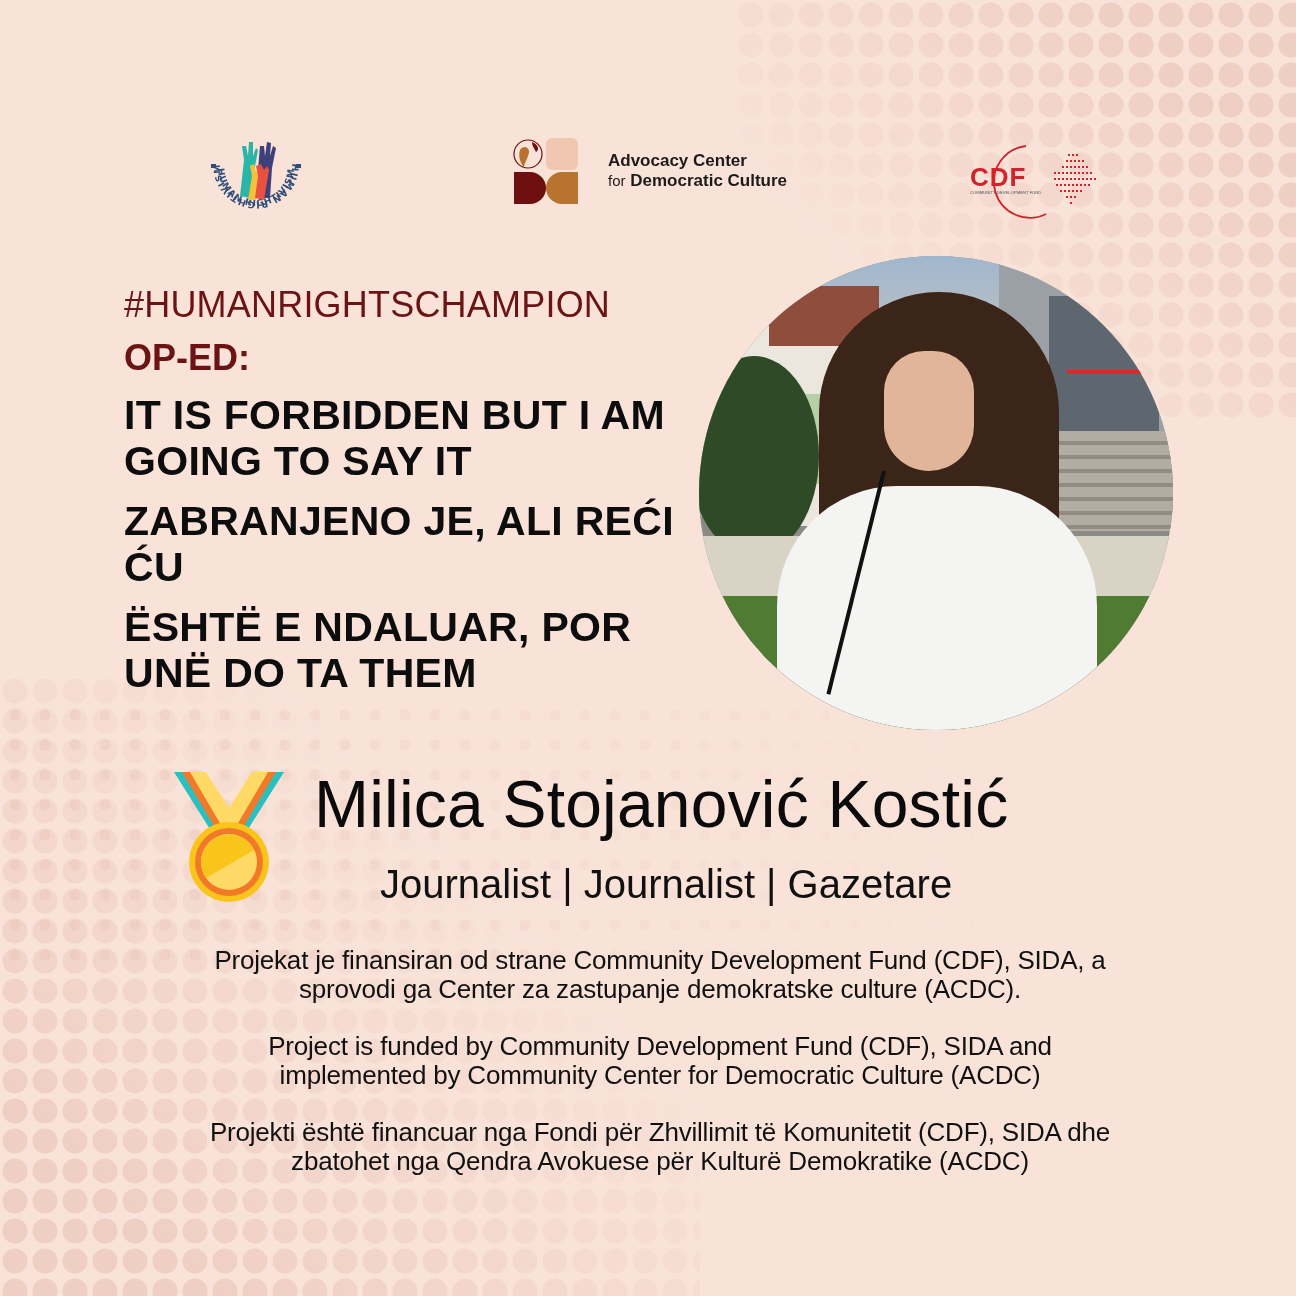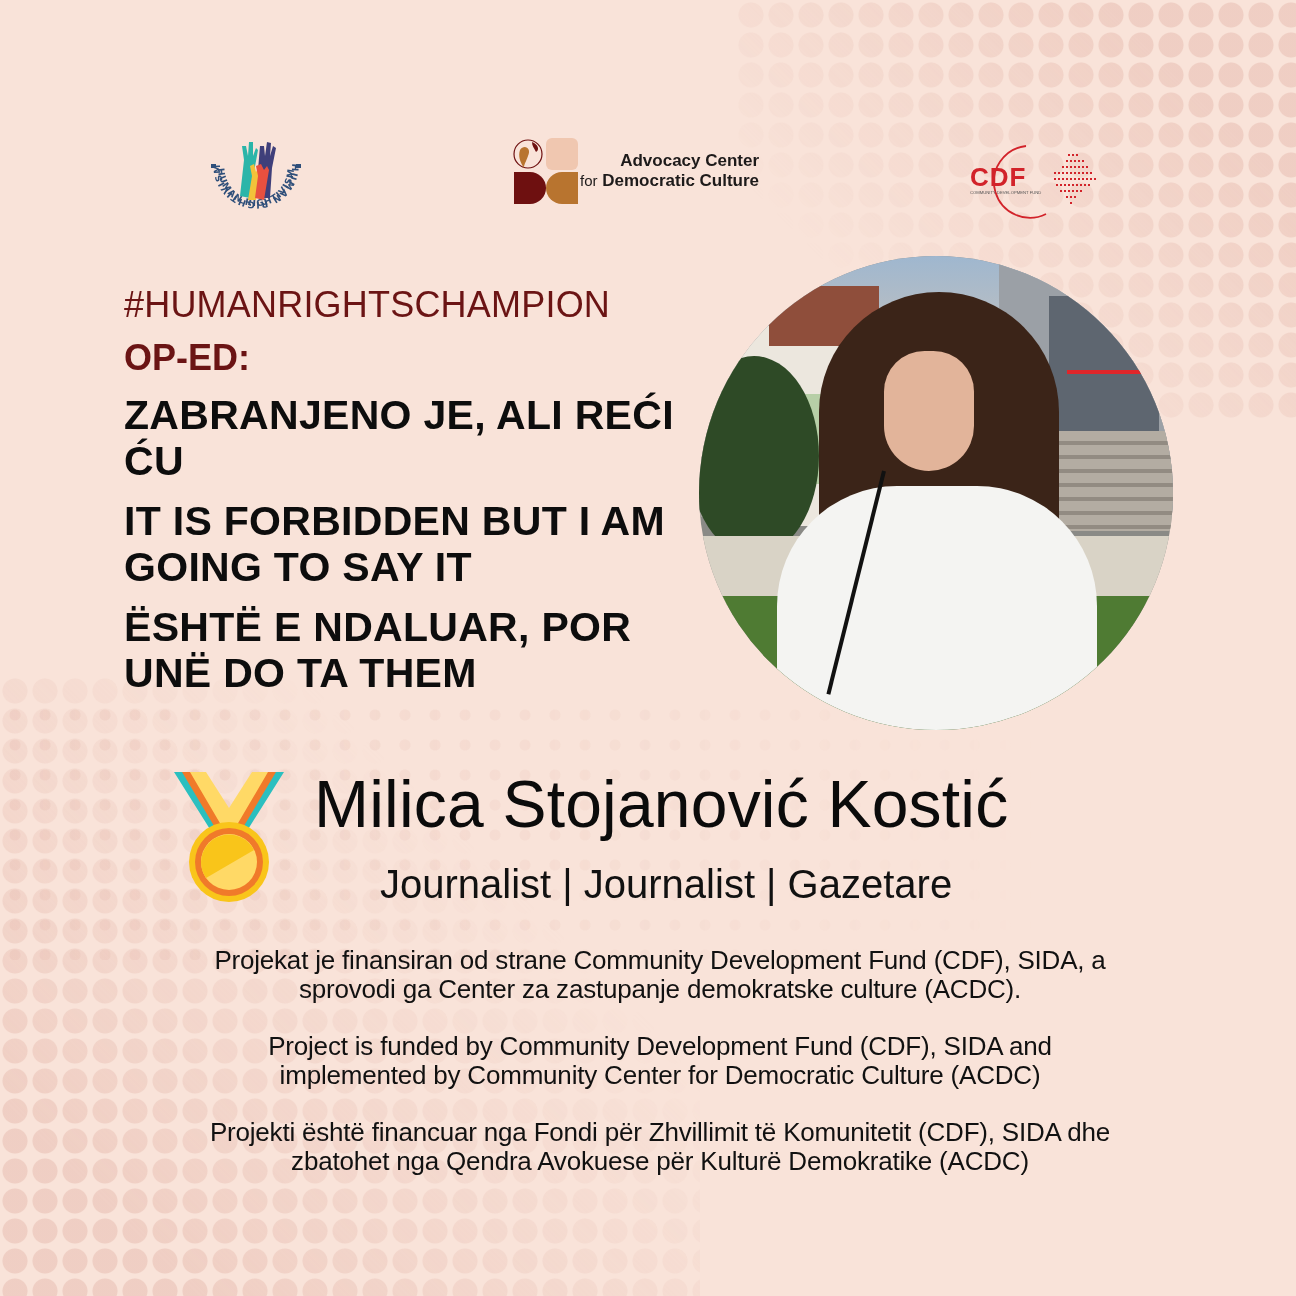--- a/index.html
+++ b/index.html
@@ -36,21 +36,21 @@
     -webkit-mask-image: linear-gradient(90deg, #000 0%, transparent 80%);
     mask-image: linear-gradient(90deg, #000 0%, transparent 80%);
   }
 
   
   .logo-hr {
     position: absolute; left: 206px; top: 116px; width: 100px; height: 100px;
   }
   .logo-acdc {
     position: absolute; left: 512px; top: 138px; width: 280px; height: 66px;
-    display: flex; align-items: center; gap: 0; text-align: right;
+    display: flex; align-items: center; gap: 28px;
   }
   .acdc-mark { width: 68px; height: 66px; position: relative; flex: none; }
   .acdc-text { line-height: 1.2; font-size: 17px; color: #1d1a1a; }
   .acdc-text .l1 { font-weight: bold; display: block; }
   .acdc-text .l2 { display: block; }
   .acdc-text .l2 .thin { font-weight: normal; font-size: 15px; }
   .acdc-text .l2 .bold { font-weight: bold; }
 
   .logo-cdf {
     position: absolute; left: 966px; top: 140px; width: 150px; height: 80px;
@@ -233,22 +233,22 @@
         <rect x="108" y="56" width="2" height="2"></rect>
       <rect x="104" y="62" width="2" height="2"></rect>
     </g>
   </svg>
 </div>
 
 <div class="hashtag">#HUMANRIGHTSCHAMPION</div>
 <div class="oped">OP-ED:</div>
 
 <div class="titles">
+  <div class="title">IT IS FORBIDDEN BUT I AM GOING TO SAY IT</div>
   <div class="title">ZABRANJENO JE, ALI REĆI ĆU</div>
-  <div class="title">IT IS FORBIDDEN BUT I AM GOING TO SAY IT</div>
   <div class="title">ËSHTË E NDALUAR, POR UNË DO TA THEM</div>
 </div>
 
 <div class="photo" aria-label="Portrait of Milica Stojanović Kostić">
   <div class="sky"></div>
   <div class="bldg-l"></div>
   <div class="bldg-brick"></div>
   <div class="bldg-r"></div>
   <div class="glass"></div>
   <div class="redline"></div>

